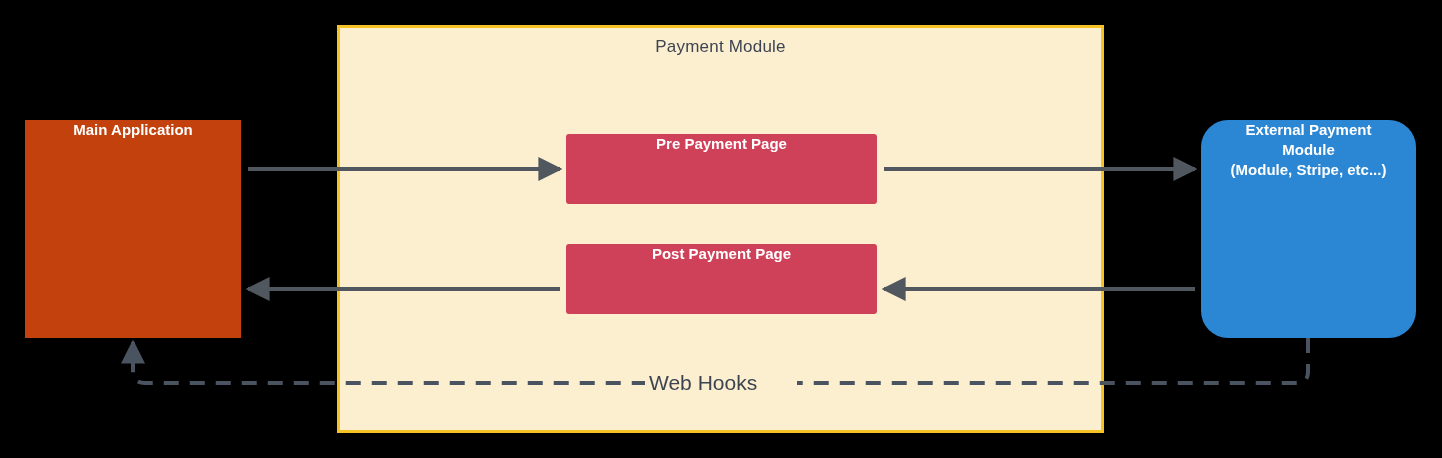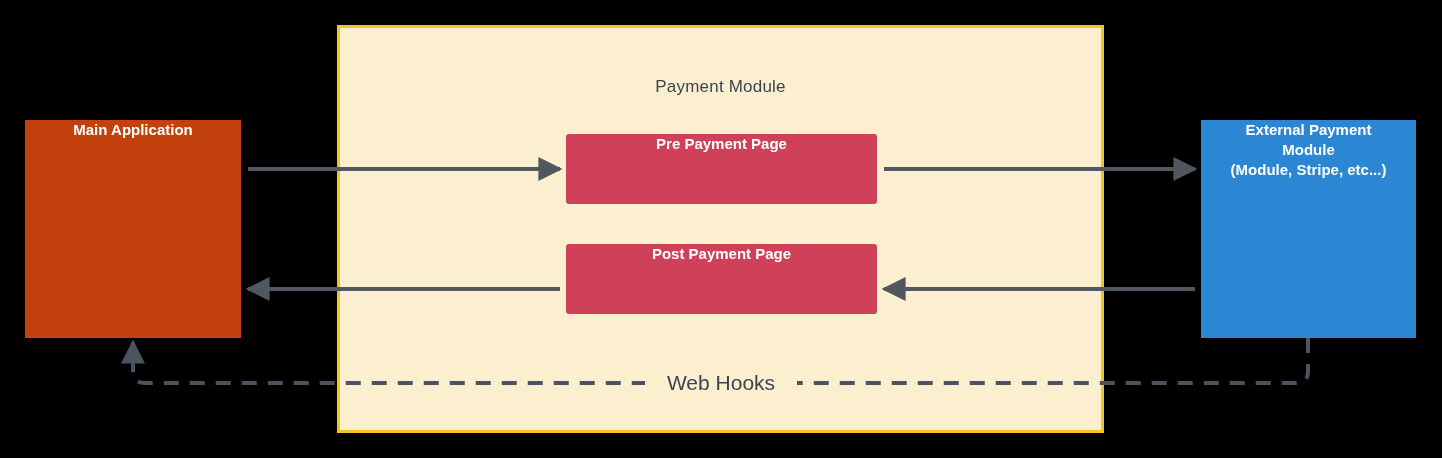--- a/index.html
+++ b/index.html
@@ -38,21 +38,20 @@
   }
   .module-title {
     position: absolute;
     left: 337px;
     top: 37px;
     width: 767px;
     text-align: center;
     font-size: 17px;
     color: #3d4451;
     letter-spacing: 0.2px;
-    margin-top: 40px;
   }
 
   
   .node {
     position: absolute;
     box-sizing: border-box;
     display: flex;
     align-items: flex-start;
     justify-content: center;
     text-align: center;
@@ -68,20 +67,21 @@
     background: #c2410c;
     font-size: 15px;
   }
   .node-gateway {
     left: 1201px;
     top: 120px;
     width: 215px;
     height: 218px;
     background: #2b86d4;
     font-size: 15px;
+    border-radius: 27px;
   }
   .node-pre,
   .node-post {
     left: 566px;
     width: 311px;
     height: 70px;
     background: #cf4059;
     border-radius: 3px;
     font-size: 15px;
   }
@@ -89,21 +89,21 @@
   .node-post { top: 244px; }
 
   .node-line { display: block; }
 
   
   .webhooks-label {
     position: absolute;
     left: 645px;
     top: 370px;
     width: 152px;
-    text-align: center;
+    text-align: left;
     font-size: 21px;
     color: #3d4451;
     background: #fcefd0;
     padding: 1px 4px;
     box-sizing: border-box;
   }
 </style>
 </head>
 <body>
 

